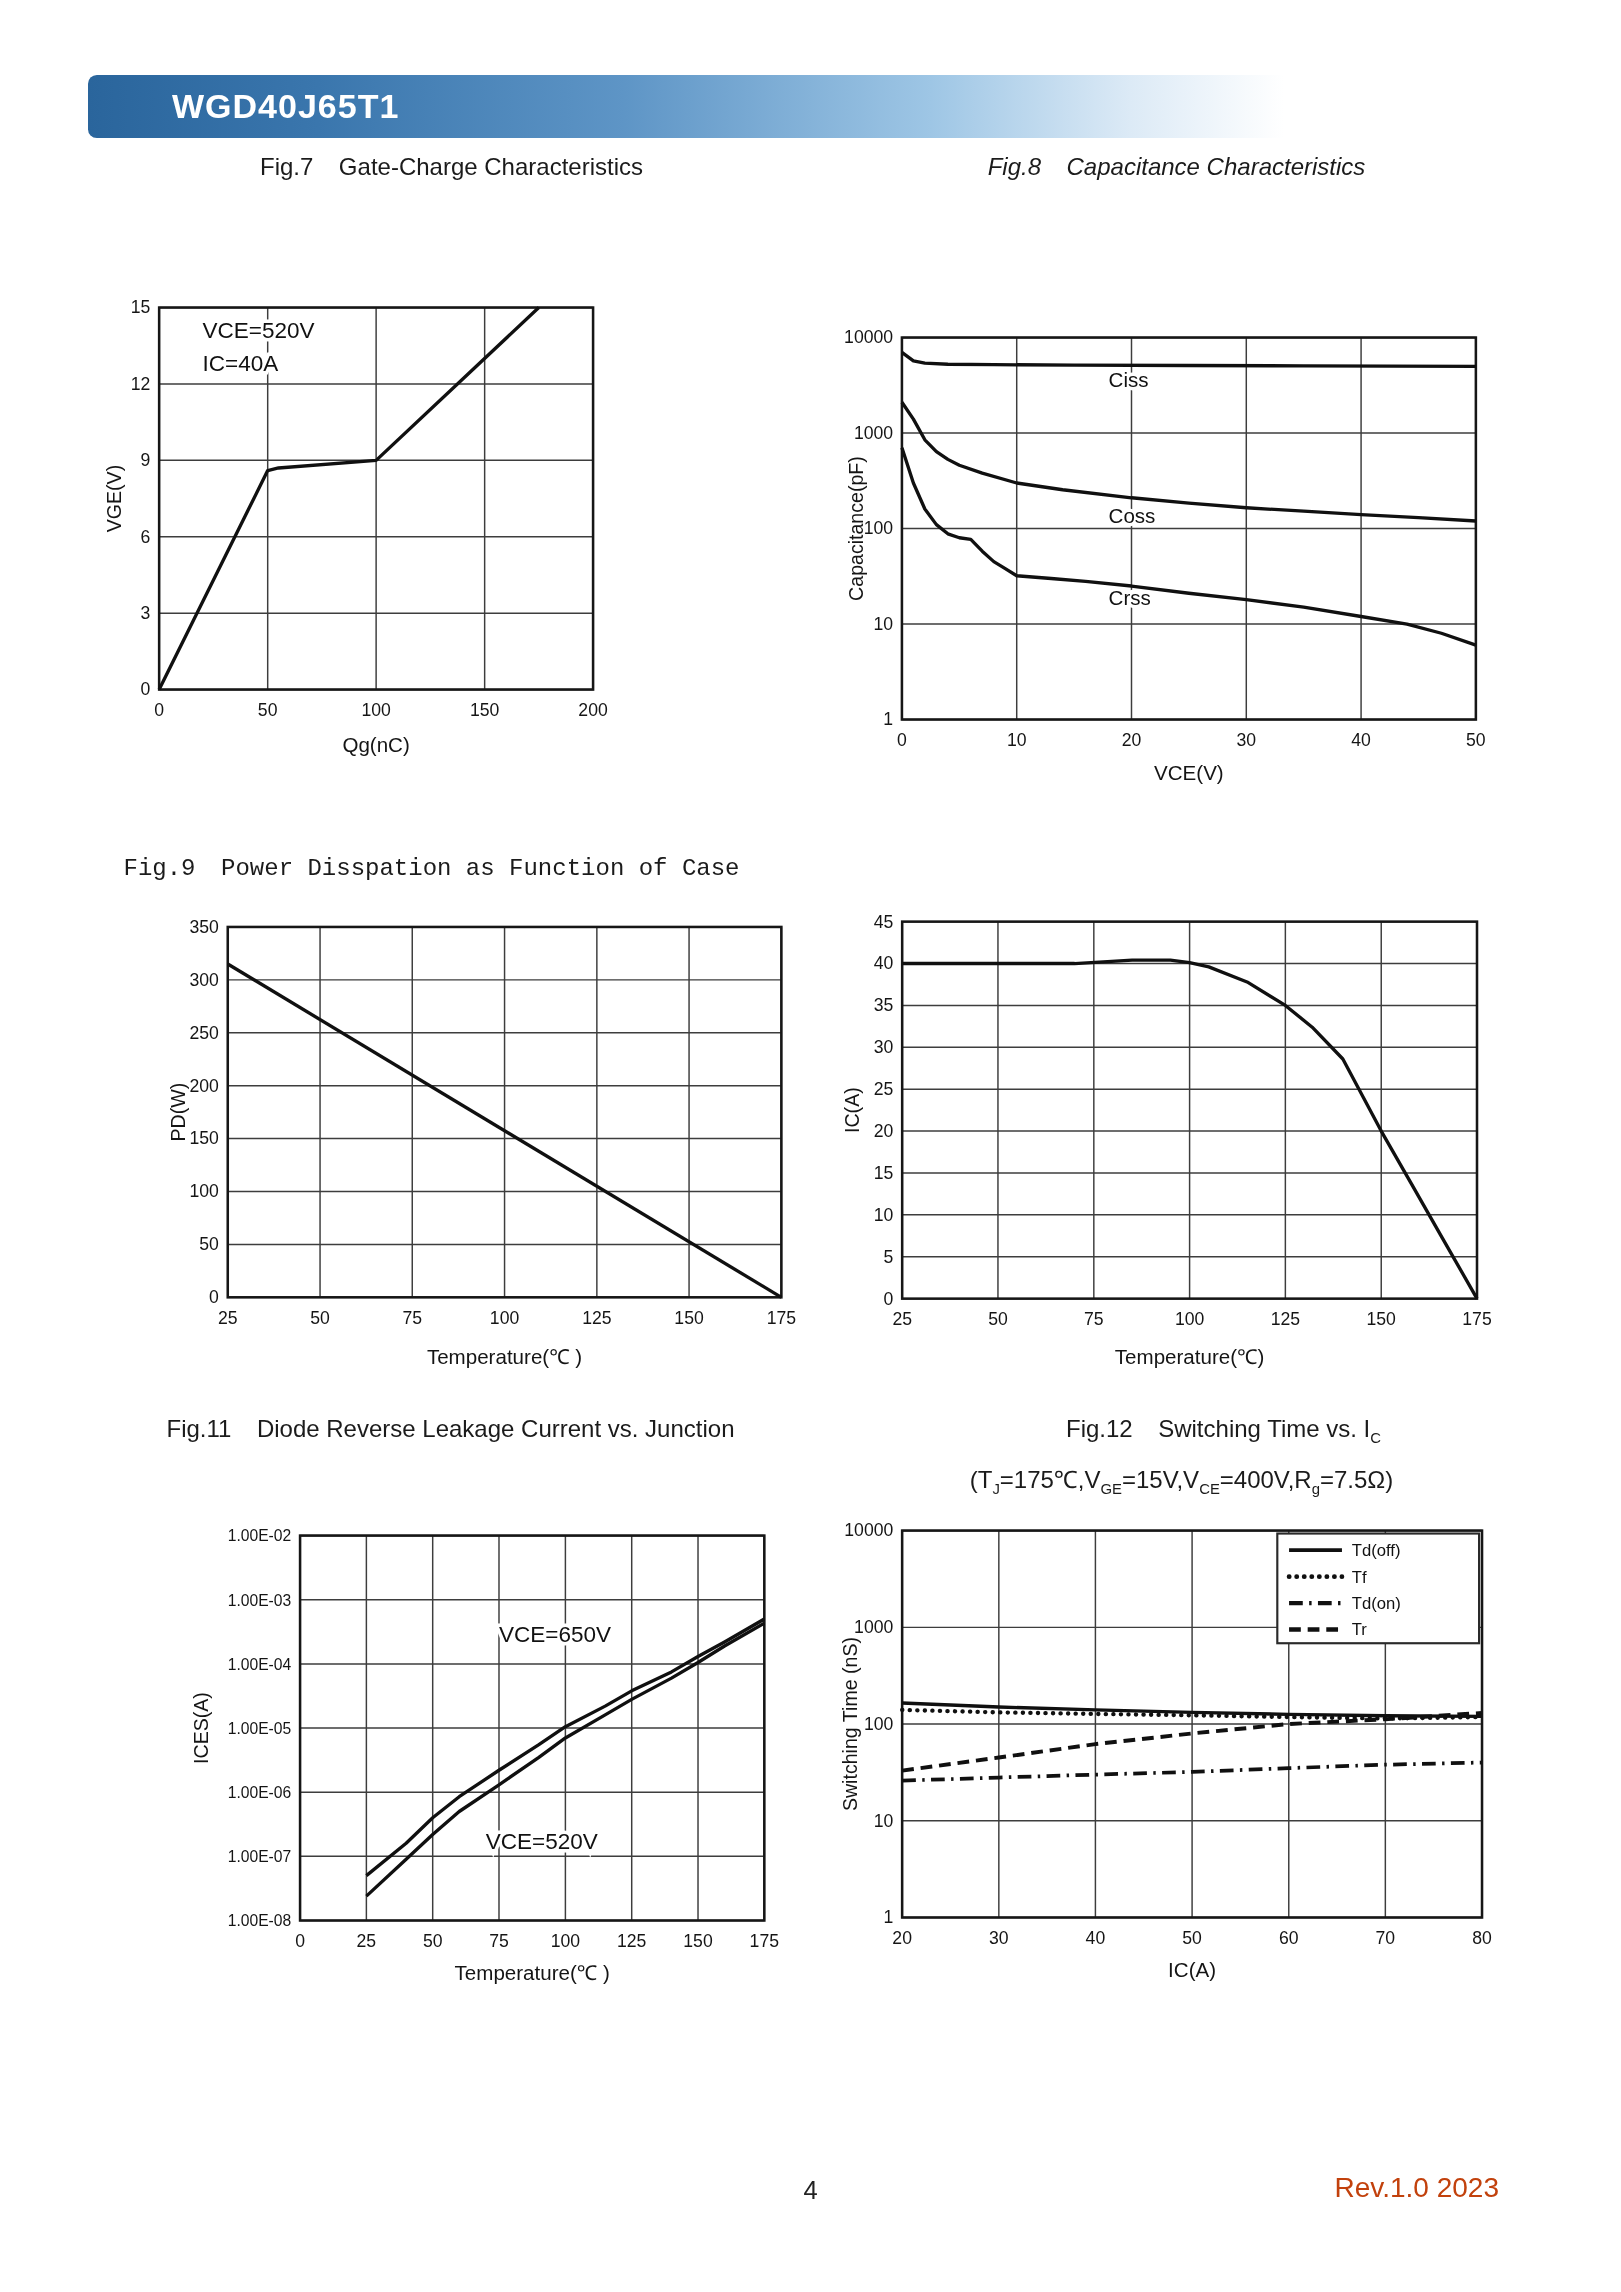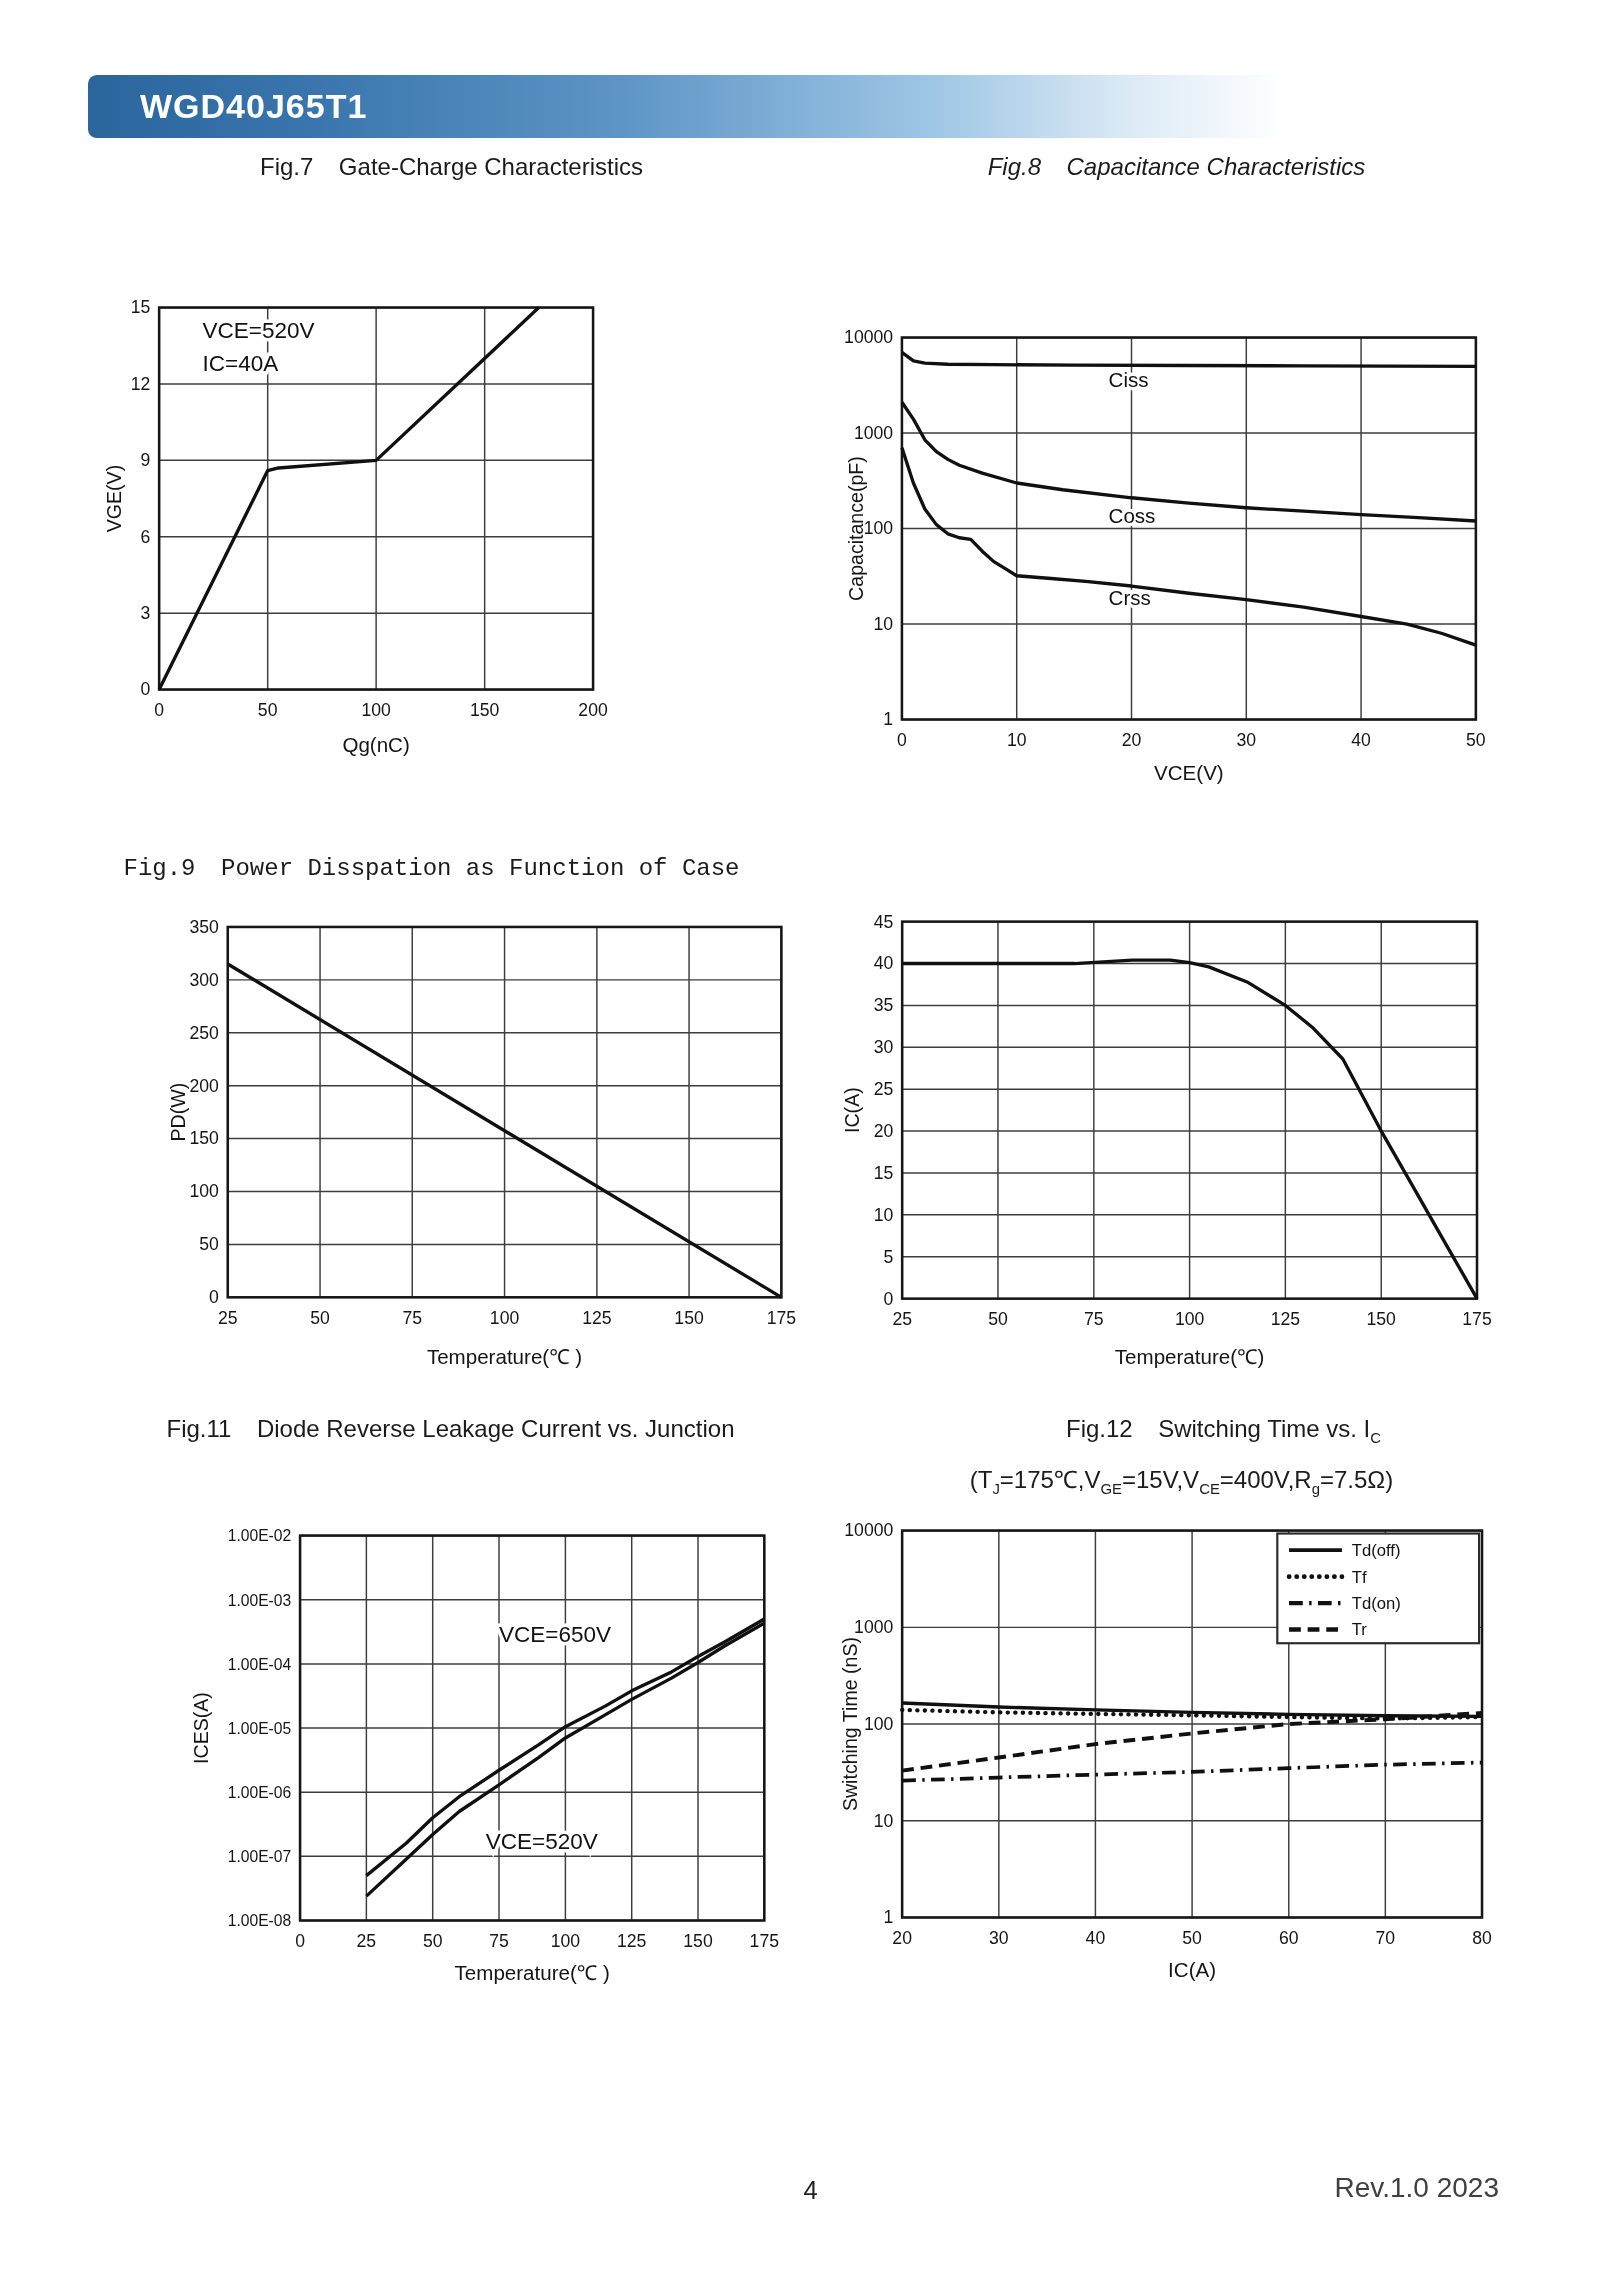--- a/index.html
+++ b/index.html
@@ -1,39 +1,39 @@
 <!DOCTYPE html>
 <html><head>
 <meta charset="utf-8">
 <style>
   html,body{margin:0;padding:0;background:#e8e8e8;}
   .page{position:relative;width:1621px;height:2293px;background:#ffffff;margin:0 auto;
         font-family:"Liberation Sans",sans-serif;overflow:hidden;}
   .titlebar{position:absolute;left:88px;top:75px;width:1533px;height:63px;
         border-radius:8.8px 0 0 8.8px;
         background:linear-gradient(90deg,#2a659c 0%,#3a76ad 15%,#5e95c6 35%,#9ec6e5 55%,#dceaf6 68%,#ffffff 78%);}
-  .titletext{display:inline-block;padding-left:52px;line-height:63px;font-size:34px;
+  .titletext{display:inline-block;padding-left:84px;line-height:63px;font-size:34px;
         font-weight:bold;color:#ffffff;letter-spacing:1px;}
   .cap{position:absolute;text-align:center;font-size:24px;color:#1b1b1b;white-space:nowrap;}
   .cap .gap{display:inline-block;width:25.5px;}
   sub{font-size:62%;}
   #cap7{left:118px;top:153px;width:667px;}
   #cap8{left:853px;top:153px;width:647px;font-style:italic;}
   #cap9{left:108px;top:855px;width:647px;font-family:Liberation Mono, monospace;}
   #cap10{left:858px;top:855px;width:647px;}
   #cap11a{left:127px;top:1415px;width:647px;}
   #cap11b{left:127px;top:1462px;width:647px;}
   #cap12a{left:900px;top:1415px;width:647px;}
   #cap12b{left:858px;top:1462px;width:647px;}
   .chart{position:absolute;}
   svg text{font-family:"Liberation Sans",sans-serif;}
   .pageno{position:absolute;left:0;top:2176px;width:1621px;text-align:center;
         font-size:25.5px;color:#222;}
   .rev{position:absolute;left:1176px;top:2172px;width:323px;text-align:right;
-        font-size:28px;color:#404040;}
+        font-size:28px;color:#c2410c;}
 </style>
 </head>
 <body>
 
 <div class="page">
 
   <div class="titlebar">
     <span class="titletext">WGD40J65T1</span>
   </div>
 

